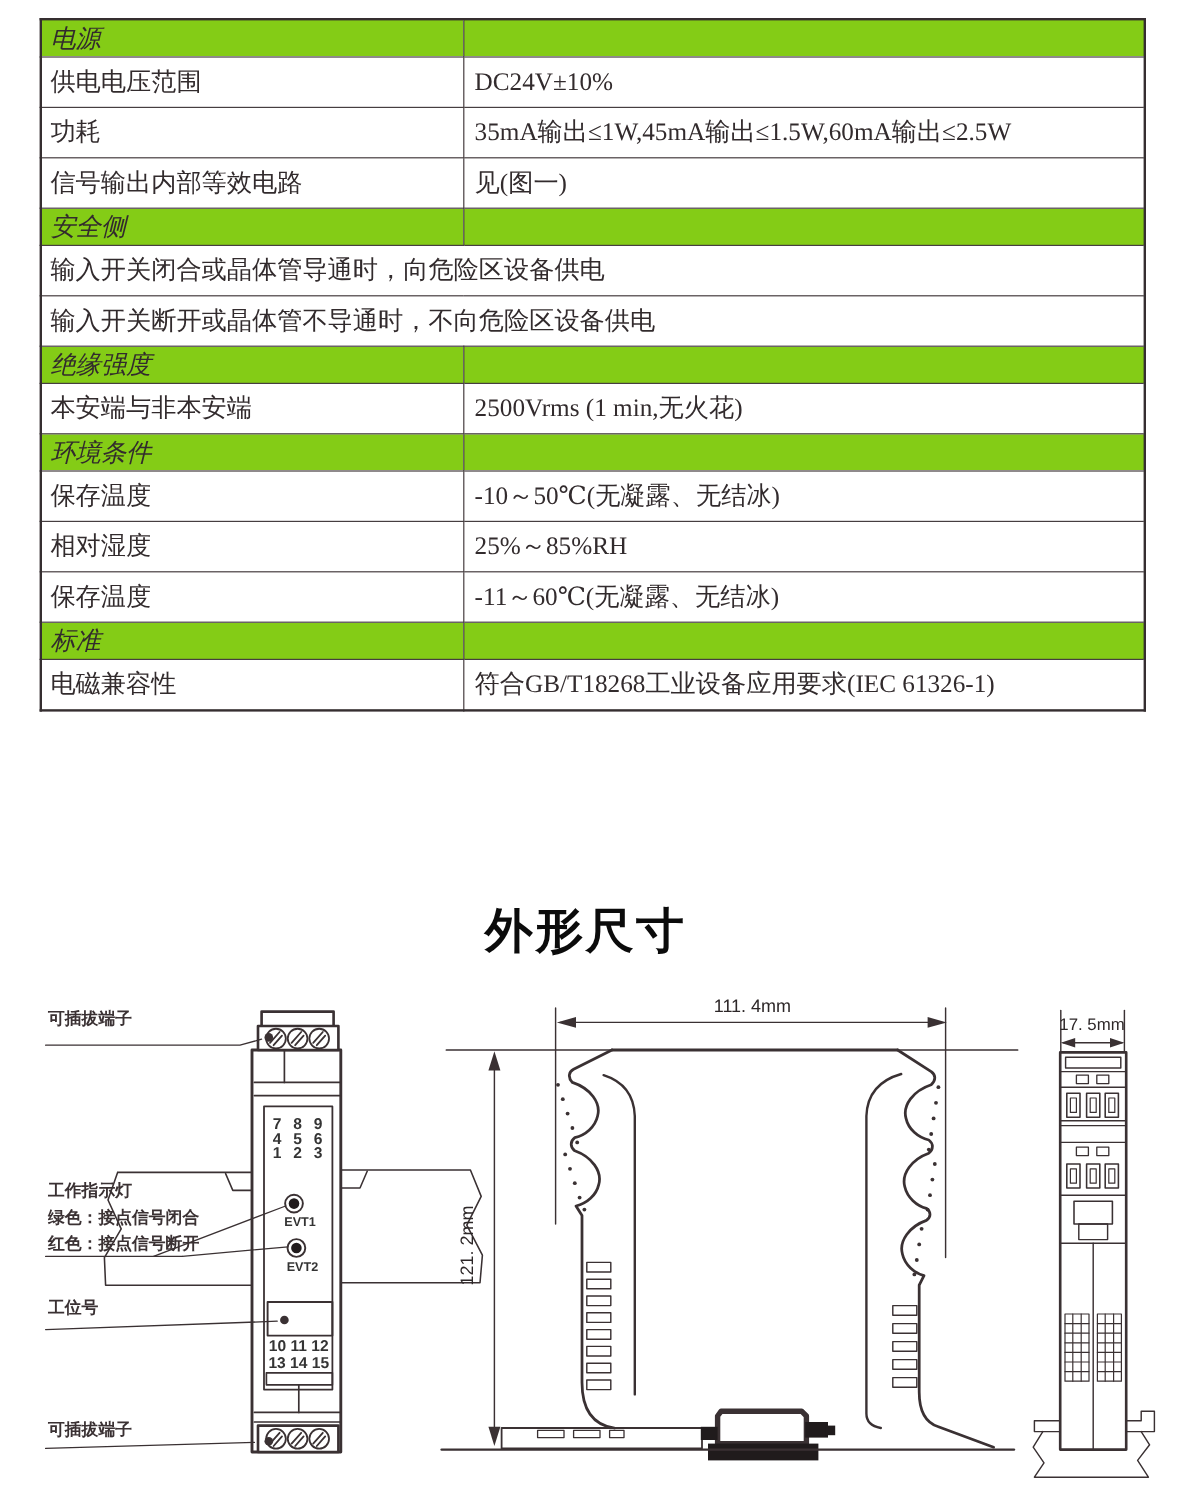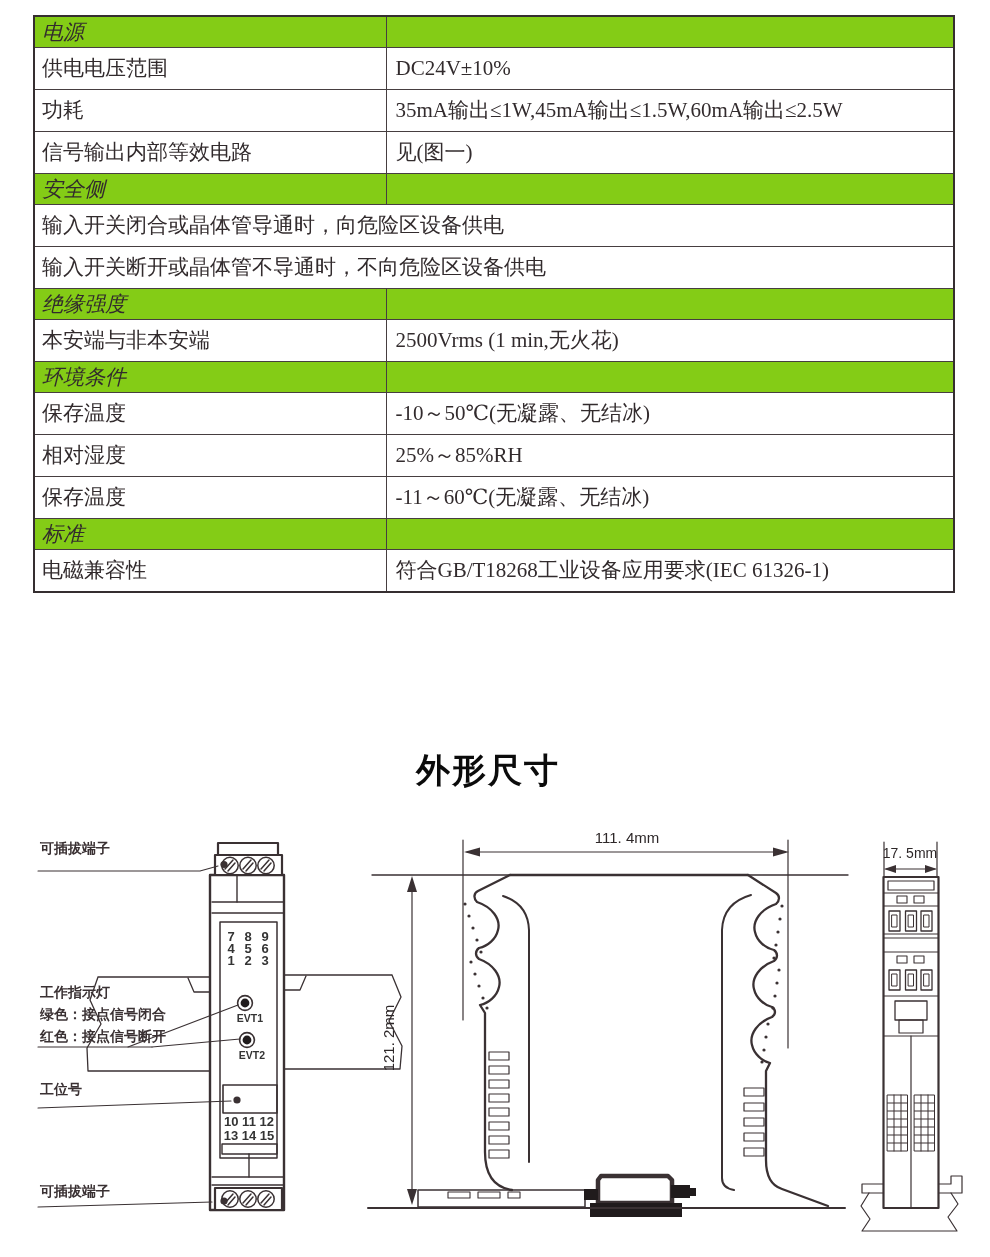--- a/index.html
+++ b/index.html
@@ -21,21 +21,21 @@
     white-space:nowrap;overflow:hidden;
     vertical-align:middle;line-height:1.15;
   }
   table.spec tr.section td{background:#84cc16;height:30px;font-style:italic;}
   table.spec tr.kv td{height:41px;}
   table.spec tr.span td{height:41px;}
   table.spec td.val{padding-left:9px;margin-top:16px;}
   
   .dim-title{
     position:absolute;left:0;top:748px;width:976px;
-    text-align:center;font-size:34px;font-weight:bold;color:#0b0b0b;
+    text-align:center;font-size:40px;font-weight:bold;color:#0b0b0b;
     letter-spacing:2px;
   }
   
   svg.diagram{position:absolute;left:0;top:818px;}
   .lbl-txt{font-family:"Liberation Sans","DejaVu Sans",sans-serif;font-weight:bold;font-size:14px;fill:#3a3133;}
   .dim-txt{font-family:"Liberation Sans","DejaVu Sans",sans-serif;font-size:15px;fill:#2d2728;}
   .num-txt{font-family:"Liberation Sans","DejaVu Sans",sans-serif;font-weight:bold;font-size:13px;fill:#343434;}
   .evt-txt{font-family:"Liberation Sans","DejaVu Sans",sans-serif;font-weight:bold;font-size:10.5px;fill:#343434;}
 </style>
 </head>

